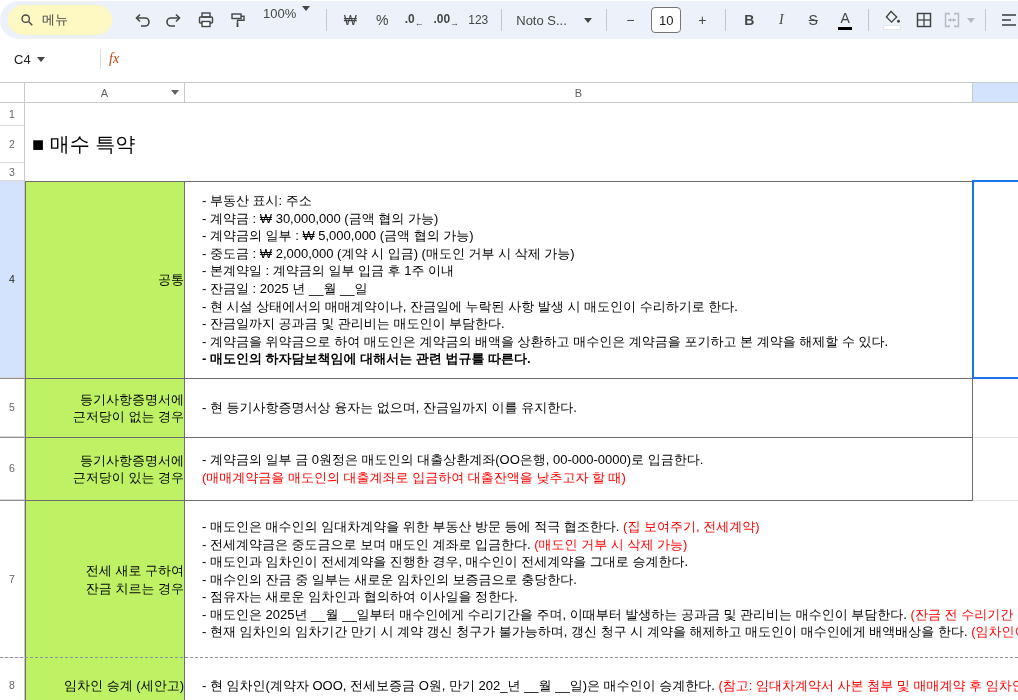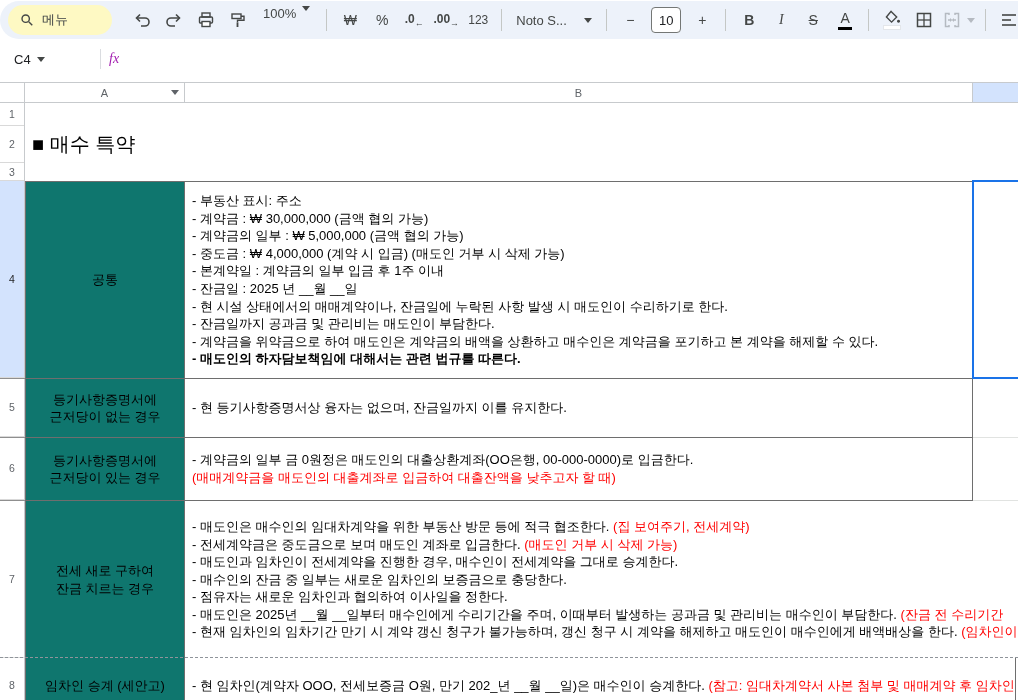--- a/index.html
+++ b/index.html
@@ -28,43 +28,43 @@
   .tcolor .bar{width:14px;height:3px;background:#000;margin-top:2px}
   .fillwrap{display:flex;flex-direction:column;align-items:center;line-height:1}
   .fillwrap .bar{width:16px;height:3px;background:#fff;margin-top:1px;border:0.5px solid #e3e6ea}
   .dec{font-size:12px;color:#444746;font-weight:700;letter-spacing:0}
   .dec .arr{font-size:9px;font-weight:400;vertical-align:-3px}
   svg.ic{display:block}
   
   .fbar{position:absolute;left:0;top:40px;width:1018px;height:38px;display:flex;align-items:center;background:#fff}
   .namebox{width:92px;display:flex;align-items:center;padding-left:14px;box-sizing:border-box;font-size:13px;color:#202124}
   .fdivider{width:1px;height:20px;background:#dadce0;margin:0 8px}
-  .fx{font-family:"Liberation Serif",serif;font-style:italic;font-size:14px;color:#a21caf}
+  .fx{font-family:"Liberation Serif",serif;font-style:italic;font-size:14px;color:#c2410c}
   
   .colhdr{position:absolute;left:0;top:82px;width:1018px;height:21px;border-top:1px solid #c7cacd;
           border-bottom:1px solid #c7cacd;box-sizing:border-box;background:#fff}
   .chcell{position:absolute;top:0;height:19px;border-right:1px solid #c7cacd;box-sizing:border-box;
           display:flex;align-items:center;justify-content:center;font-size:11px;color:#5f6368}
   .chsel{background:#d3e3fd}
   .filtertri{position:absolute;right:5px;top:7px;width:0;height:0;border-left:4px solid transparent;
              border-right:4px solid transparent;border-top:5px solid #5f6368}
   
   #row-strip{position:absolute;left:0;top:103px;width:25px;height:597px;border-right:1px solid #c7cacd;box-sizing:border-box}
   .rownum{position:absolute;left:0;width:24px;display:flex;align-items:center;justify-content:center;
           font-size:10.5px;color:#5f6368;box-sizing:border-box;border-bottom:1px solid #d9d9d9}
   .selrow{background:#d3e3fd;color:#1f1f1f}
   
   .title{position:absolute;left:32px;top:126px;height:37px;line-height:37px;font-size:20px;font-weight:400;color:#000;white-space:nowrap}
   #table{position:absolute;left:25px;top:181px;width:948px}
   .trow{position:absolute;left:0;width:948px;display:flex;box-sizing:border-box}
-  .acell{box-sizing:border-box;width:160px;flex-shrink:0;background:#0f766e;border:1px solid #6e6e6e;border-bottom:none;
-         display:flex;flex-direction:column;justify-content:center;align-items:center;text-align:center;
+  .acell{box-sizing:border-box;width:160px;flex-shrink:0;background:#bef264;border:1px solid #6e6e6e;border-bottom:none;
+         display:flex;flex-direction:column;justify-content:center;align-items:flex-end;text-align:center;
          font-size:13px;line-height:17.5px;color:#000}
   .bcell{box-sizing:border-box;flex:1;border-top:1px solid #6e6e6e;border-right:1px solid #6e6e6e;
-         display:flex;flex-direction:column;justify-content:center;padding-left:7px;
+         display:flex;flex-direction:column;justify-content:center;padding-left:17px;
          font-size:13px;line-height:17.6px;color:#000;white-space:nowrap}
   .notop .acell,.notop .bcell{border-top:none}
   .line{height:17.6px}
   .red{color:#ff0000}
   .boldseg{font-weight:700}
   .pagebreak{position:absolute;left:0;top:657px;width:1018px;border-top:1px dashed #8f949a;z-index:4}
   .gridline-h{position:absolute;left:973px;width:45px;height:1px;background:#e1e3e1;z-index:0}
   .stripline{position:absolute;left:0;width:25px;height:1px;background:#8f8f8f;z-index:2}
   .selbox{position:absolute;left:972px;top:180px;width:46px;height:199px;box-sizing:border-box;
           border:2px solid #1a73e8;border-right:none;z-index:3;pointer-events:none}
@@ -245,21 +245,21 @@
 
 <div id="table">
     <div class="trow" style="top: 0px; height: 197px;">
       <div class="acell">
         <div class="catline">공통</div>
       </div>
       <div class="bcell">
         <div class="line"><span>- 부동산 표시: 주소</span></div>
         <div class="line"><span>- 계약금 : ₩ 30,000,000 (금액 협의 가능)</span></div>
         <div class="line"><span>- 계약금의 일부 : ₩ 5,000,000 (금액 협의 가능)</span></div>
-        <div class="line"><span>- 중도금 : ₩ 4,000,000 (계약 시 입금) (매도인 거부 시 삭제 가능)</span></div>
+        <div class="line"><span>- 중도금 : ₩ 2,000,000 (계약 시 입금) (매도인 거부 시 삭제 가능)</span></div>
         <div class="line"><span>- 본계약일 : 계약금의 일부 입금 후 1주 이내</span></div>
         <div class="line"><span>- 잔금일 : 2025 년 __월 __일</span></div>
         <div class="line"><span>- 현 시설 상태에서의 매매계약이나, 잔금일에 누락된 사항 발생 시 매도인이 수리하기로 한다.</span></div>
         <div class="line"><span>- 잔금일까지 공과금 및 관리비는 매도인이 부담한다.</span></div>
         <div class="line"><span>- 계약금을 위약금으로 하여 매도인은 계약금의 배액을 상환하고 매수인은 계약금을 포기하고 본 계약을 해제할 수 있다.</span></div>
         <div class="line"><span class="boldseg">- 매도인의 하자담보책임에 대해서는 관련 법규를 따른다.</span></div>
       </div>
     </div>
     <div class="trow" style="top: 197px; height: 59px;">
       <div class="acell">

